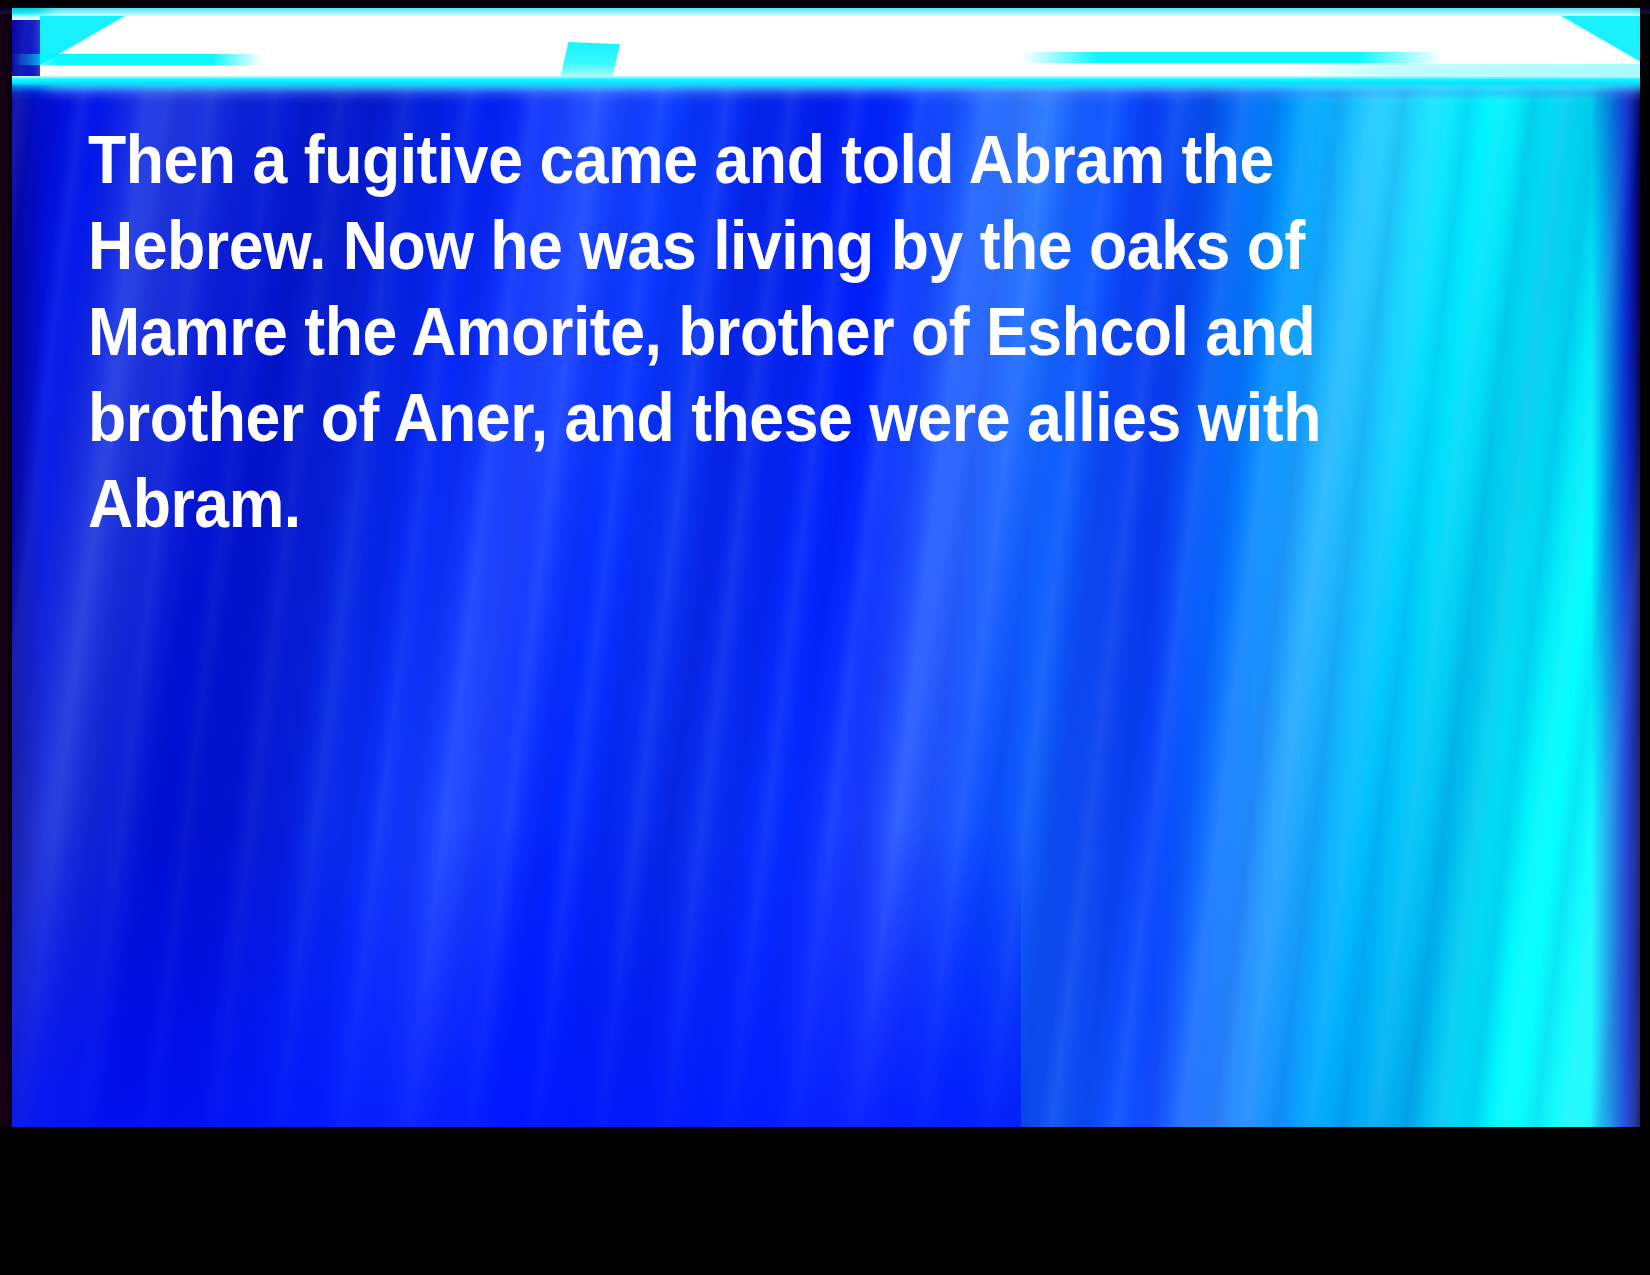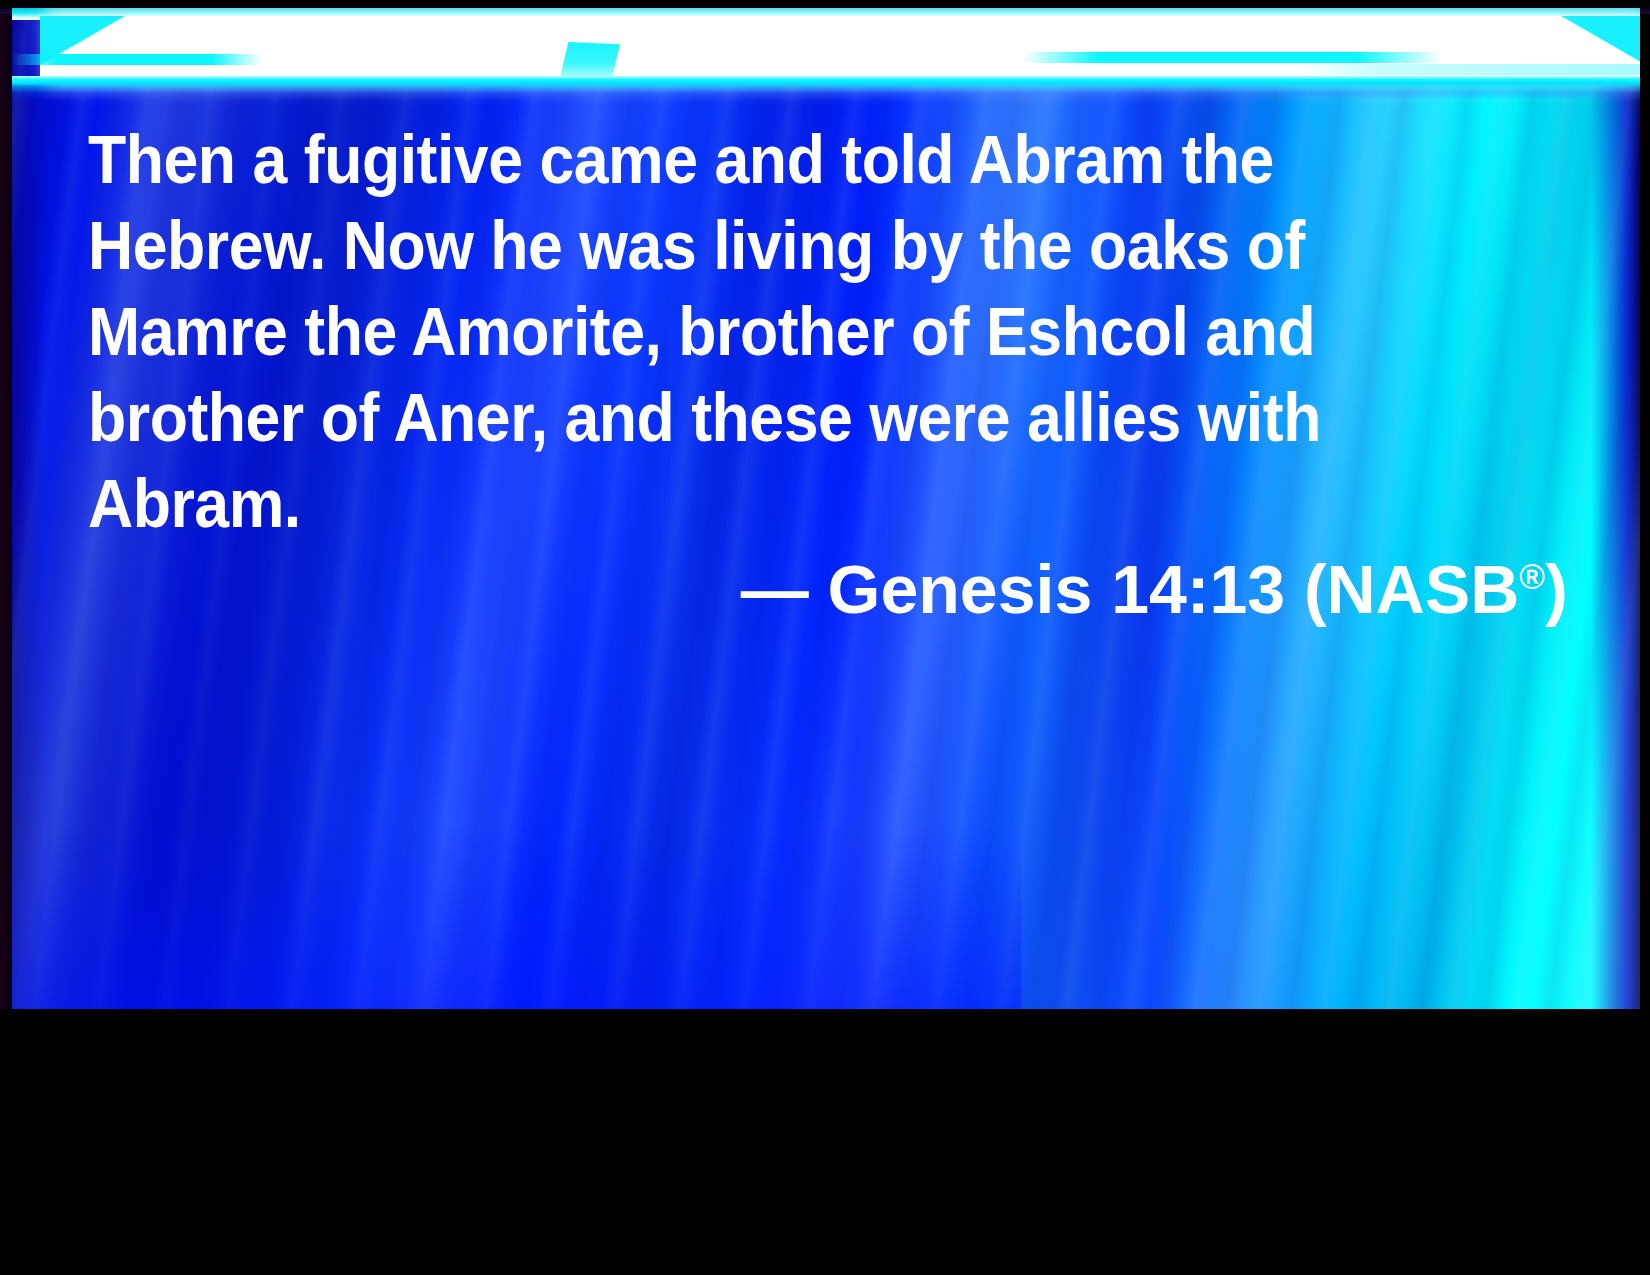--- a/index.html
+++ b/index.html
@@ -11,21 +11,21 @@
     width: 1650px;
     height: 1275px;
     overflow: hidden;
     font-family: "Liberation Sans Narrow", "Liberation Sans", sans-serif;
   }
 
   
   #slide {
     position: relative;
     width: 1650px;
-    height: 1009px;
+    height: 1127px;
     background: #000000;
     overflow: hidden;
   }
 
   
   #bezel-tint {
     position: absolute;
     left: 0; top: 0;
     width: 26px; height: 1275px;
     background: linear-gradient(90deg,#180016 0%, #0a0010 45%, #000005 100%);
@@ -271,21 +271,15 @@
     </div>
 
     <div class="verse-wrap">
       <div class="verse-line">Then a fugitive came and told Abram the</div>
       <div class="verse-line">Hebrew. Now he was living by the oaks of</div>
       <div class="verse-line">Mamre the Amorite, brother of Eshcol and</div>
       <div class="verse-line">brother of Aner, and these were allies with</div>
       <div class="verse-line">Abram.</div>
     </div>
 
-    <div class="citation">
-      <span>—</span>
-      <span>Genesis</span>
-      <span>14:13</span>
-      <span>(NASB</span><span class="reg">®</span><span>)</span>
-    </div>
 
   </div>
 </div>
 
 </body></html>

